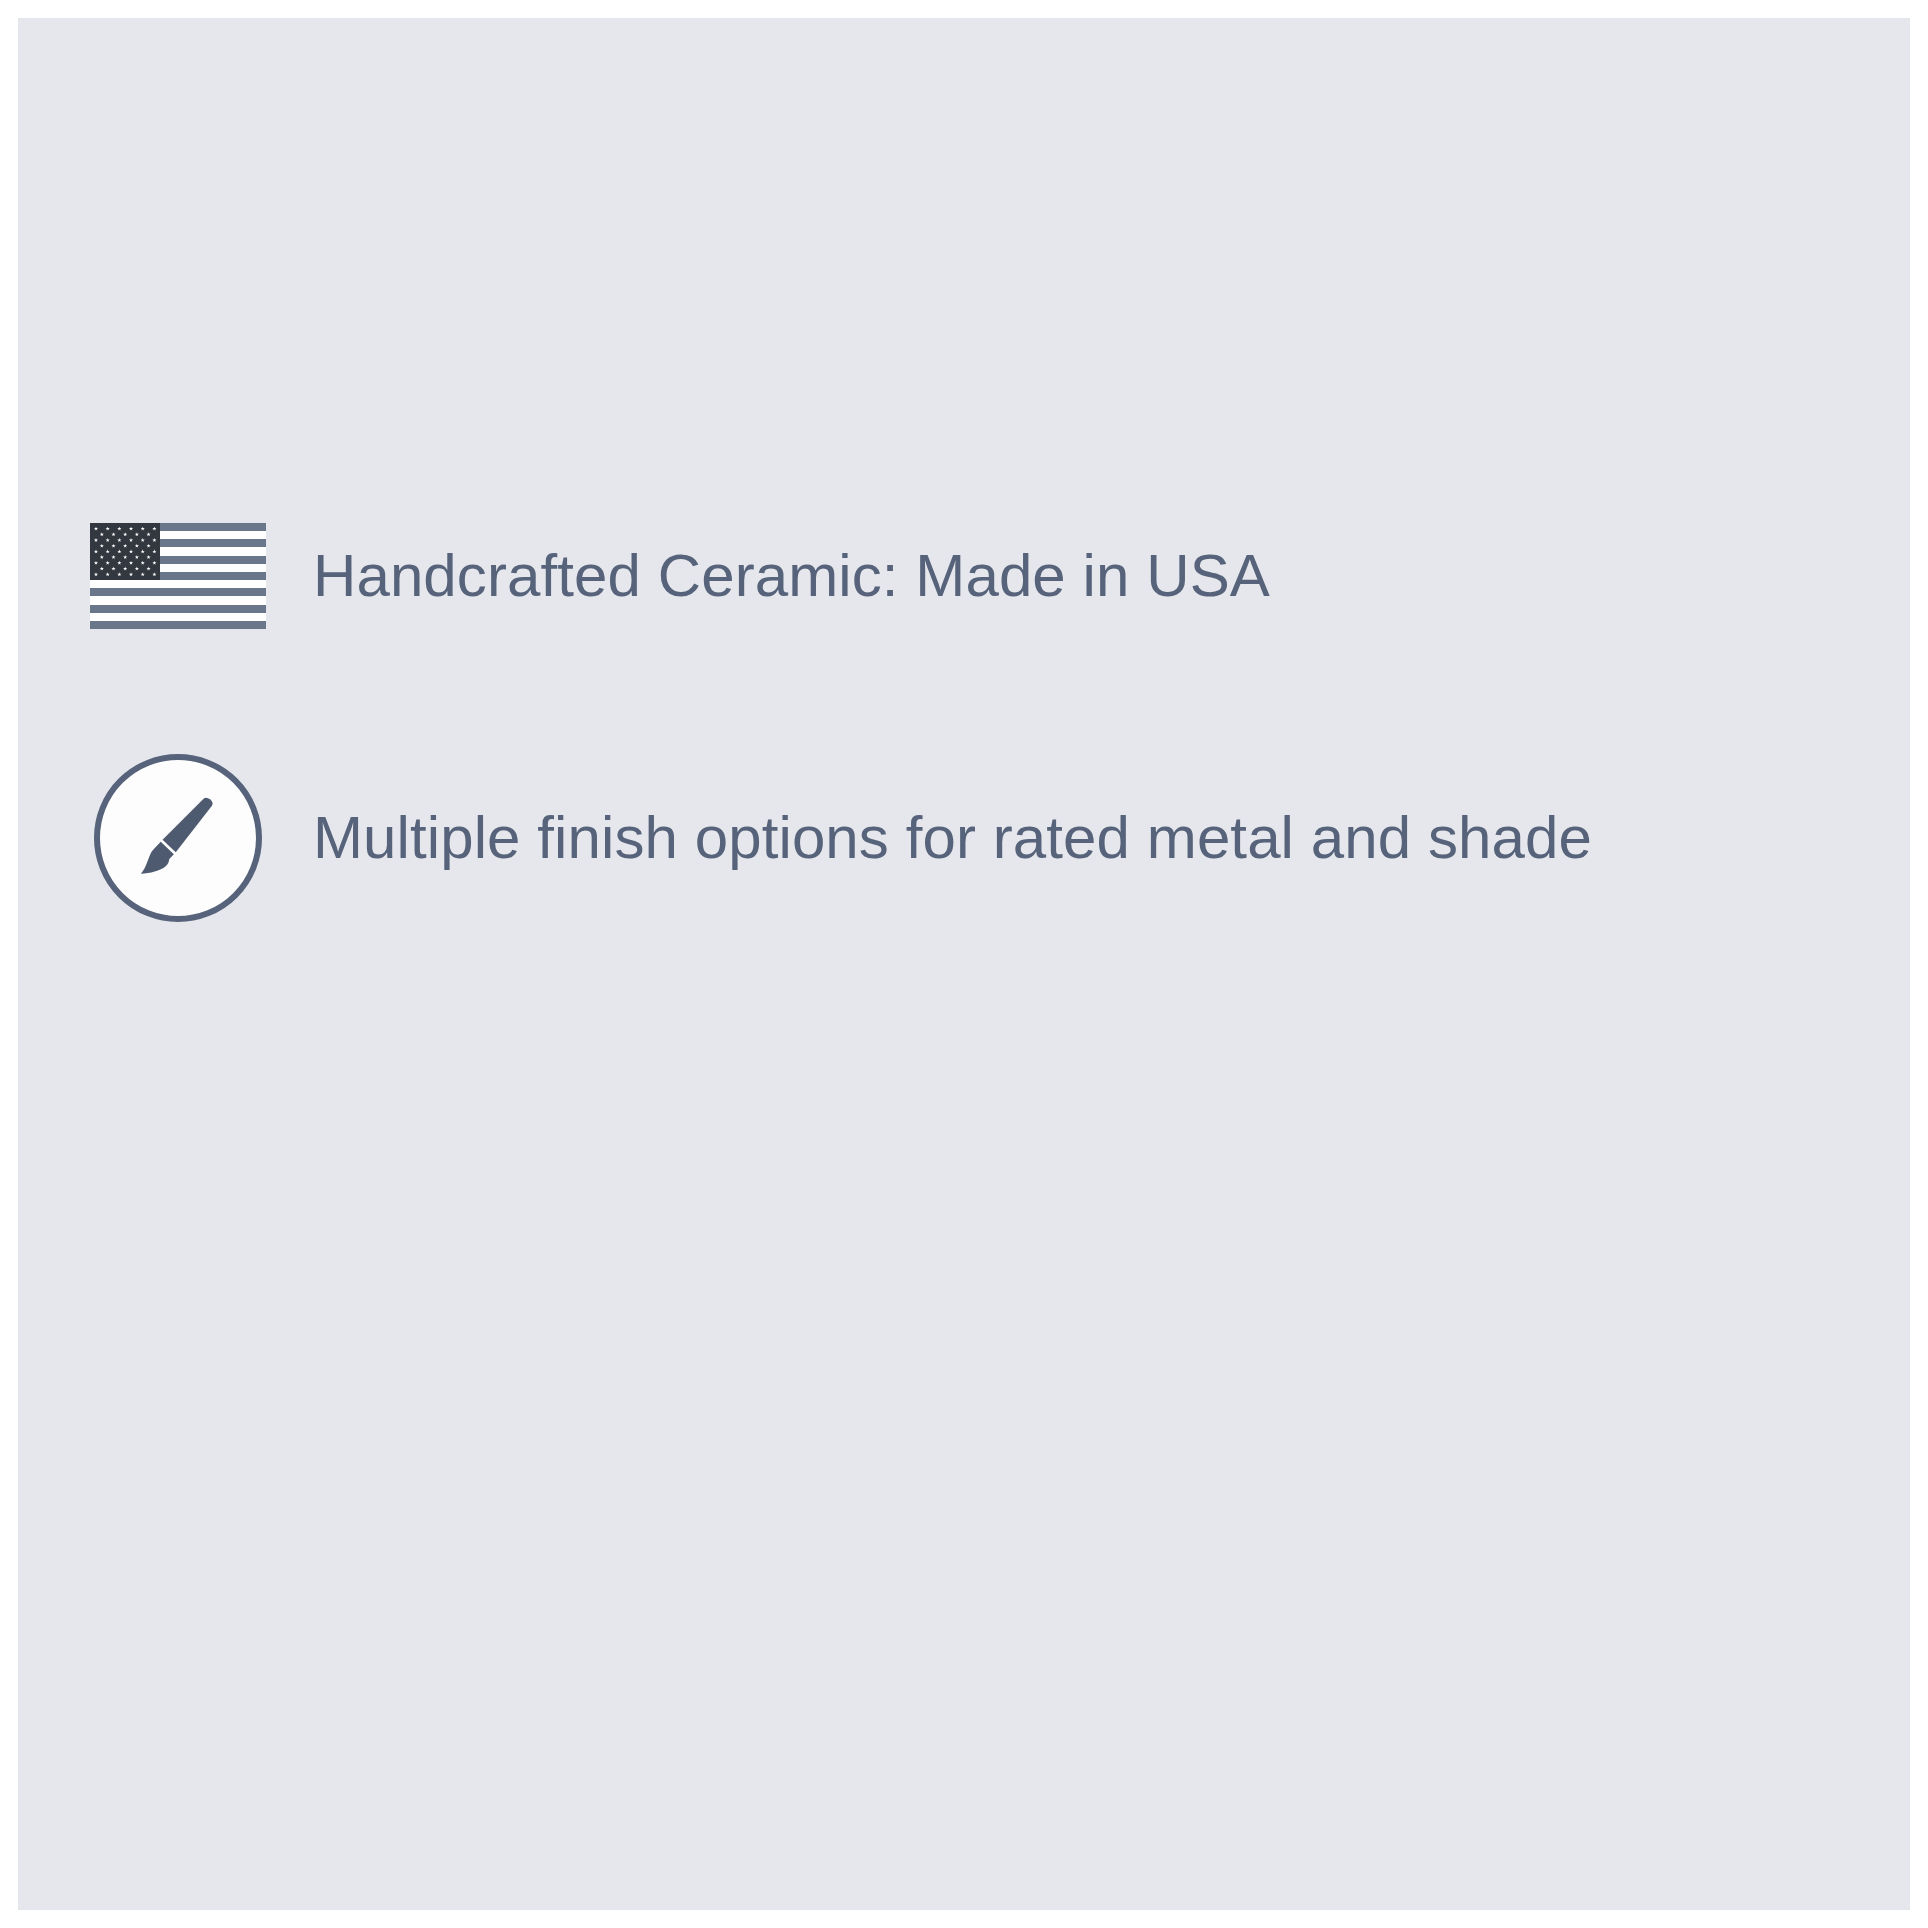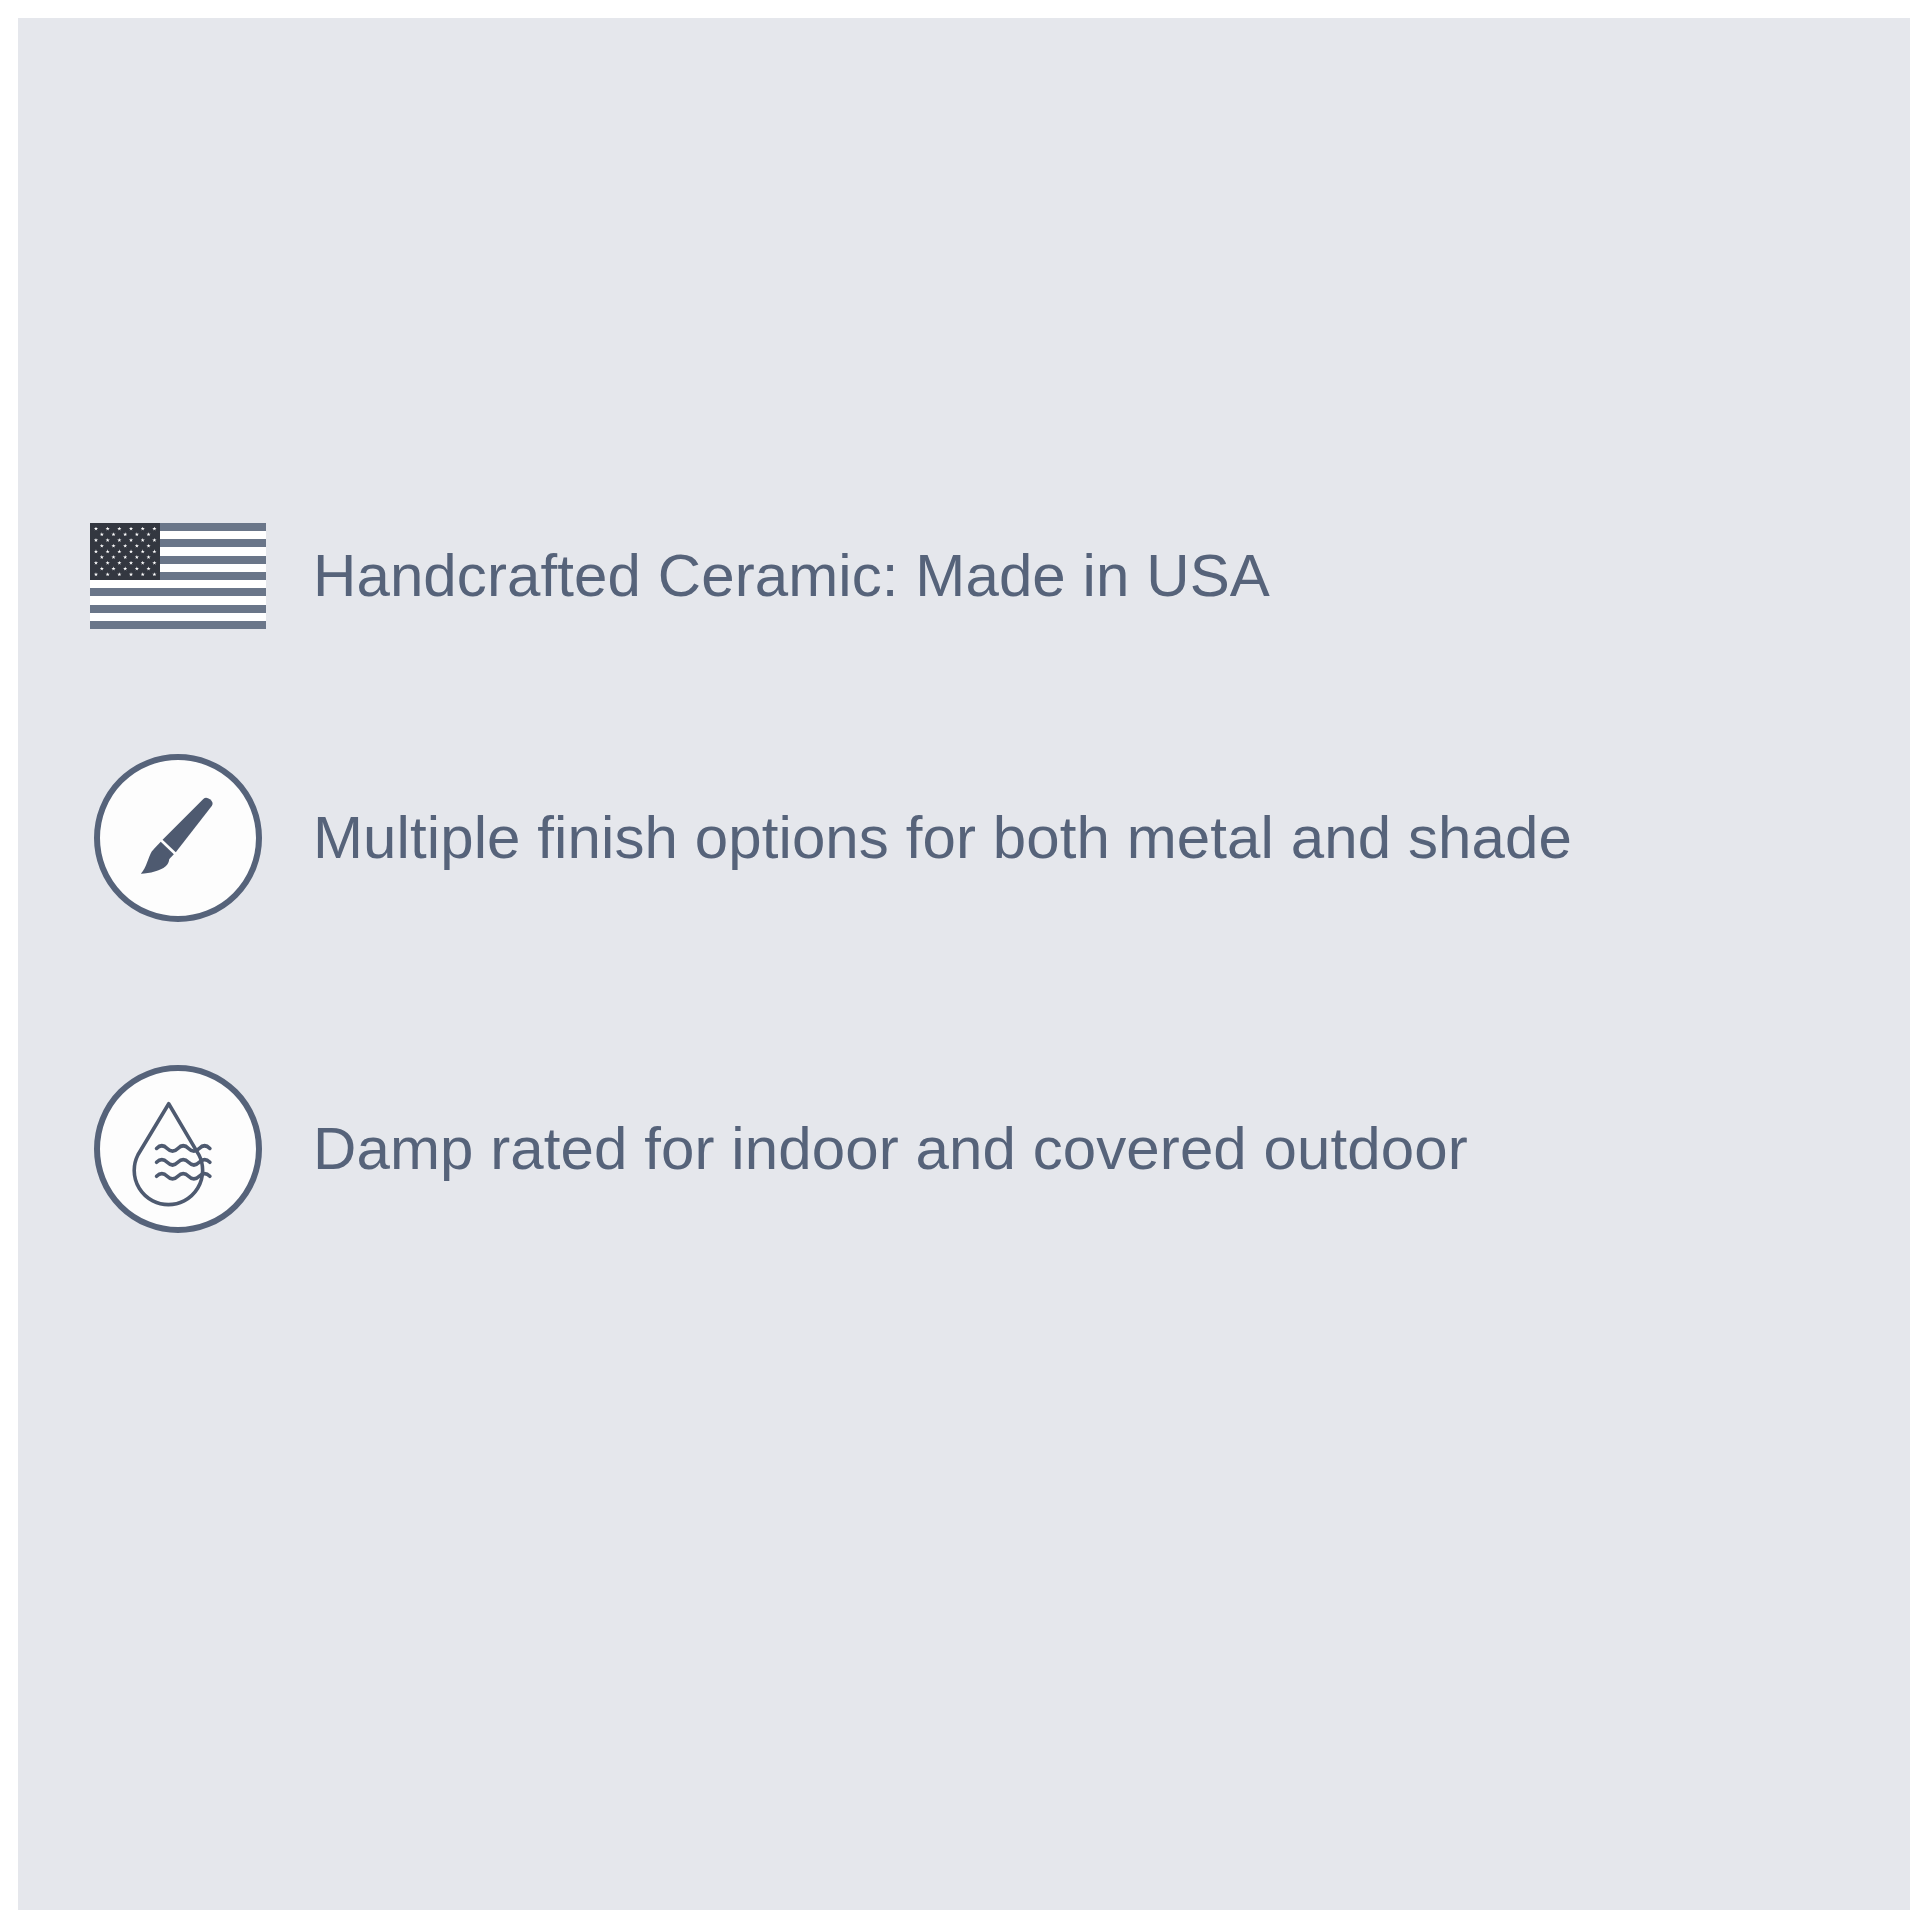--- a/index.html
+++ b/index.html
@@ -197,36 +197,19 @@
 
               <path d="M78.5 15.5 C80.8 17.4 81.6 19.4 80.3 21.2 L48.0 62.8 L36.2 51.6 L72.6 15.1 C74.3 13.6 76.4 13.8 78.5 15.5 Z"></path>
 
               <path d="M34.6 53.3 L46.3 64.6 L39.9 71.2 L28.0 60.2 Z"></path>
 
               <path d="M26.8 61.5 C30.5 58.0 36.3 58.3 39.8 62.1 C43.3 66.0 43.0 71.8 39.0 75.3 C34.2 79.6 25.0 81.5 16.8 82.0 C22.0 76.2 23.4 66.9 26.8 61.5 Z"></path>
             </g>
           </svg>
         </div>
       </div>
-      <div class="feature-text">Multiple finish options for both metal and shade</div>
+      <div class="feature-text">Multiple finish options for rated metal and shade</div>
     </div>
 
-    <div class="feature-row row-3">
-      <div class="icon-slot">
-        <div class="icon-circle">
-          <svg class="glyph" width="116" height="116" viewBox="0 0 100 100">
-            <g fill="none" stroke="#4e5a70" stroke-width="3.1" stroke-linecap="round" stroke-linejoin="round">
-
-              <path d="M42.0 11.0 L68.0 55.0 A29.5 29.5 0 1 1 15.5 55.0 Z"></path>
-
-              <path d="M31.5 49.5 q4.6 -4.6 9.2 0 t9.2 0 t9.2 0 t9.2 0 t9.2 0"></path>
-              <path d="M31.5 61.5 q4.6 -4.6 9.2 0 t9.2 0 t9.2 0 t9.2 0 t9.2 0"></path>
-              <path d="M31.5 73.5 q4.6 -4.6 9.2 0 t9.2 0 t9.2 0 t9.2 0 t9.2 0"></path>
-            </g>
-          </svg>
-        </div>
-      </div>
-      <div class="feature-text">Damp rated for indoor and covered outdoor</div>
-    </div>
 
 
   </div>
 </div>
 
 </body></html>

